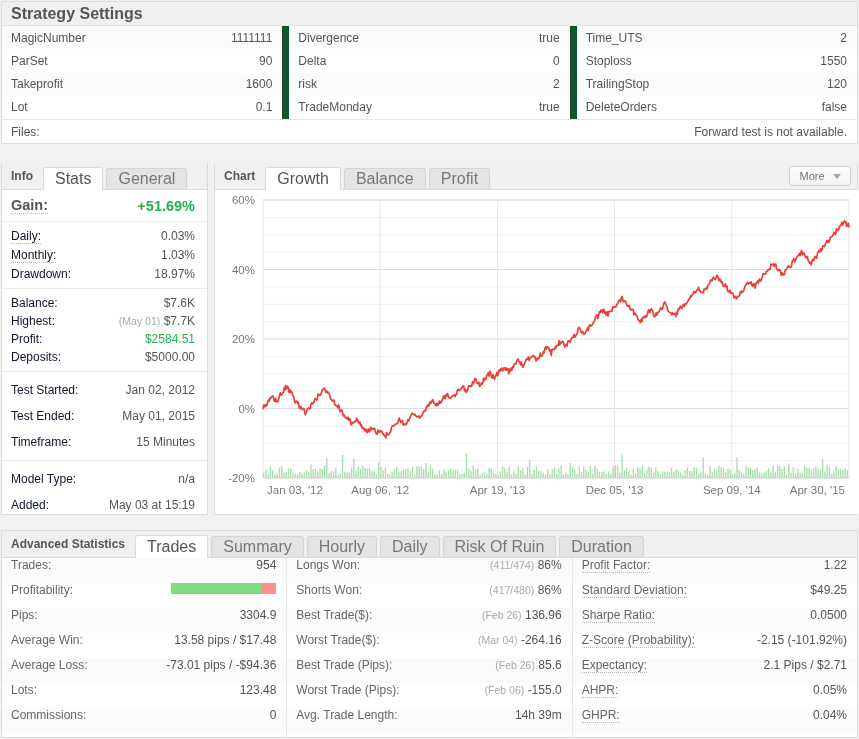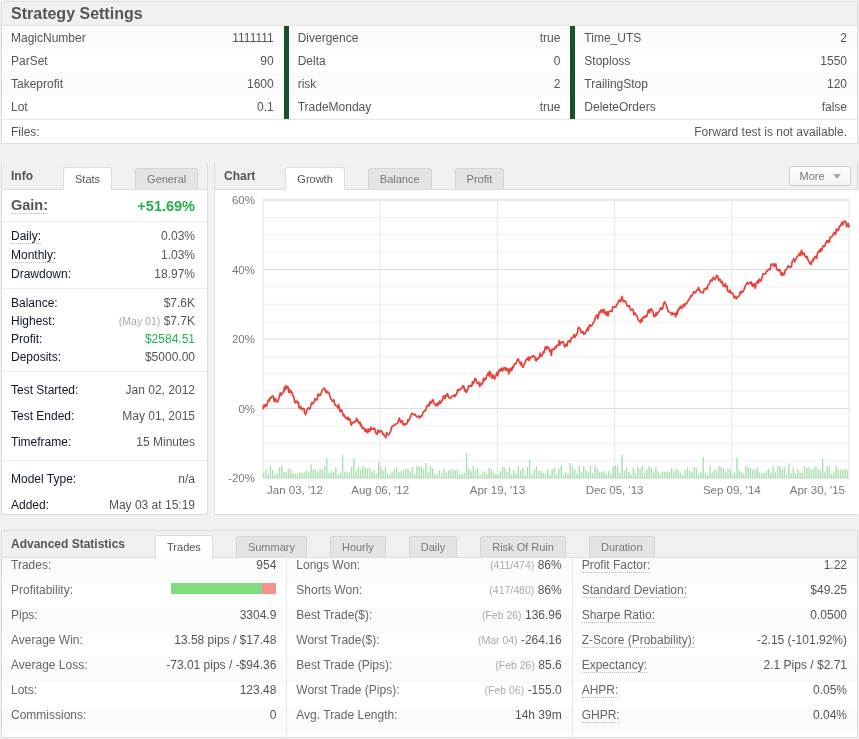--- a/index.html
+++ b/index.html
@@ -30,21 +30,21 @@
     font-weight: bold;
     font-size: 16px;
     color: #555;
   }
   .settings-body {
     display: flex;
     height: 93px;
   }
   .settings-col {
     flex: 1;
-    border-right: 5px solid #14532d;
+    border-right: 7px solid #14532d;
   }
   .settings-col:last-child { border-right: none; }
   .srow {
     height: 23.25px;
     display: flex; align-items: center;
     justify-content: space-between;
     padding: 0 10px 0 9px;
     font-size: 12px;
     color: #555;
   }
@@ -79,33 +79,32 @@
   }
 
   
   .tabbar {
     height: 27px;
     background: #f0f0f0;
     border-bottom: 1px solid #dcdcdc;
     display: flex; align-items: flex-end;
     position: relative;
     padding-left: 0;
-    gap: 20px;
   }
   .tabtitle {
     font-weight: bold;
     color: #555;
     font-size: 12px;
     padding: 0 10px 0 9px;
     line-height: 26px;
     height: 26px;
     white-space: nowrap;
   }
   .tab {
-    font-size: 11px;
+    font-size: 16px;
     color: #777;
     height: 21px;
     line-height: 20px;
     padding: 0 11px;
     margin-right: 3px;
     background: #e4e4e4;
     border: 1px solid #d4d4d4;
     border-bottom: none;
     border-radius: 3px 3px 0 0;
     white-space: nowrap;

